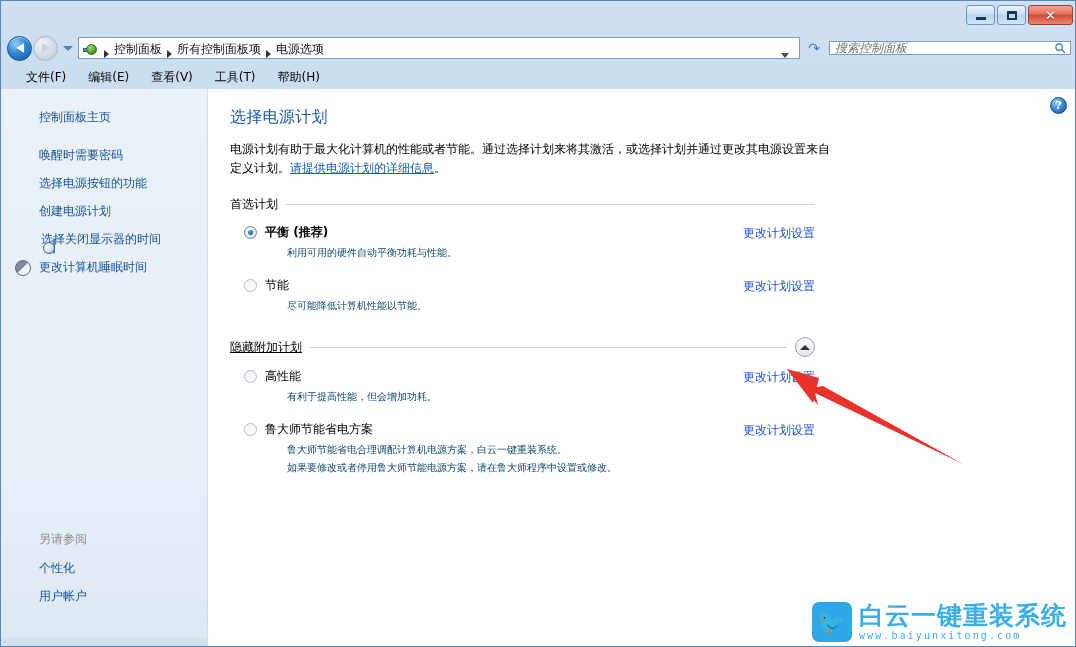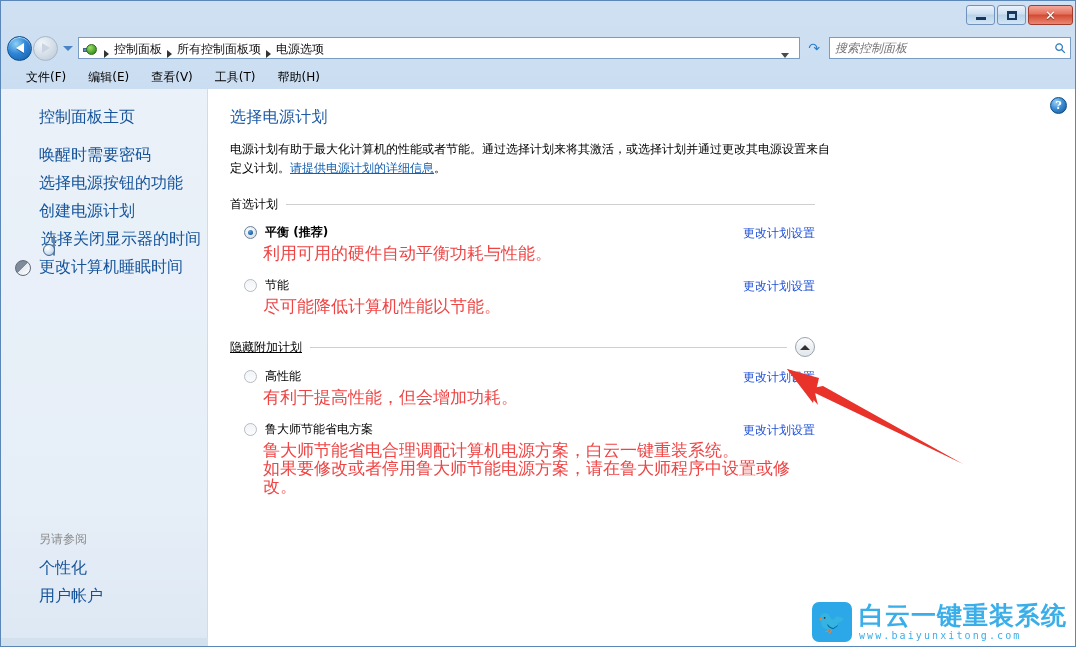--- a/index.html
+++ b/index.html
@@ -130,21 +130,21 @@
     width: 0; height: 0; margin: 0 6px;
     border-left: 4px solid transparent;
     border-right: 4px solid transparent;
     border-top: 5px solid #4a4a4a;
   }
   .refresh-btn {
     color: #2a7fc9; font-size: 14px; padding: 0 5px;
     font-family: "DejaVu Sans", sans-serif;
   }
   .searchbox {
-    width: 242px; height: 22px;
+    width: 242px; height: 14px;
     background: #ffffff;
     border: 1px solid #7a9cc0;
     display: flex; align-items: center;
     padding: 0 5px;
     margin-left: 4px;
   }
   .searchbox input {
     flex: 1; border: none; outline: none;
     font-size: 12px; color: #808080;
     font-family: "DejaVu Sans", "Liberation Sans", sans-serif;
@@ -176,21 +176,21 @@
     display: flex;
   }
   .sidebar {
     width: 207px; height: 559px;
     background: linear-gradient(to bottom, #eaf1f9 0%, #e6eef7 75%, #dde8f4 100%);
     border-right: 1px solid #cfdceb;
     position: relative;
     padding-top: 14px;
   }
   .side-link {
-    font-size: 16px; color: #14539a;
+    font-size: 12px; color: #14539a;
     padding: 6px 0 6px 38px;
     position: relative;
     cursor: pointer;
     line-height: 16px;
   }
   .side-link.home { padding-bottom: 16px; }
   .side-icon {
     position: absolute; left: 14px; top: 7px;
     width: 16px; height: 16px;
   }
@@ -309,23 +309,23 @@
     content: "";
     position: absolute; left: 3px; top: 3px;
     width: 5px; height: 5px; border-radius: 50%;
     background: radial-gradient(circle at 35% 30%, #5aa3e0 0%, #1d5f9e 70%, #12436f 100%);
   }
   .plan-name {
     font-size: 12px; color: #000000; line-height: 15px;
   }
   .plan-name.active { font-weight: bold; }
   .plan-desc {
-    font-size: 17px; color: #ef4444;
+    font-size: 10px; color: #0c4a6e;
     line-height: 18px;
-    margin: 4px 0 0 33px;
+    margin: 4px 0 0 57px;
   }
   .change-link {
     position: absolute; right: 0; top: 0;
     font-size: 12px; color: #1d4ed8;
     cursor: pointer; white-space: nowrap; text-align: center;
   }
 
   
   .annot-arrow {
     position: absolute; left: 0; top: 0;

